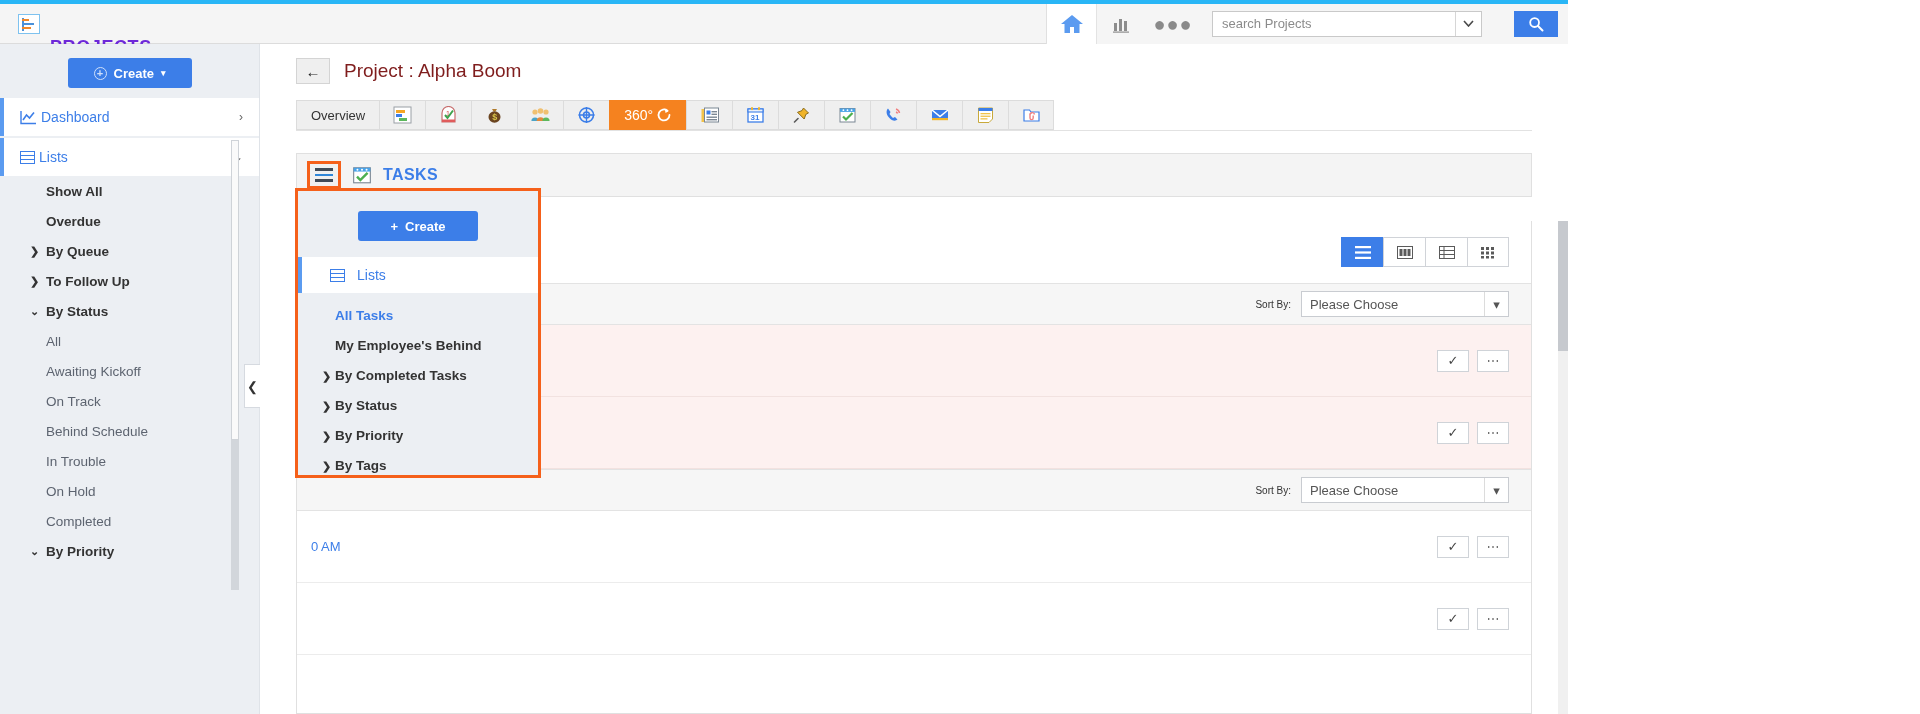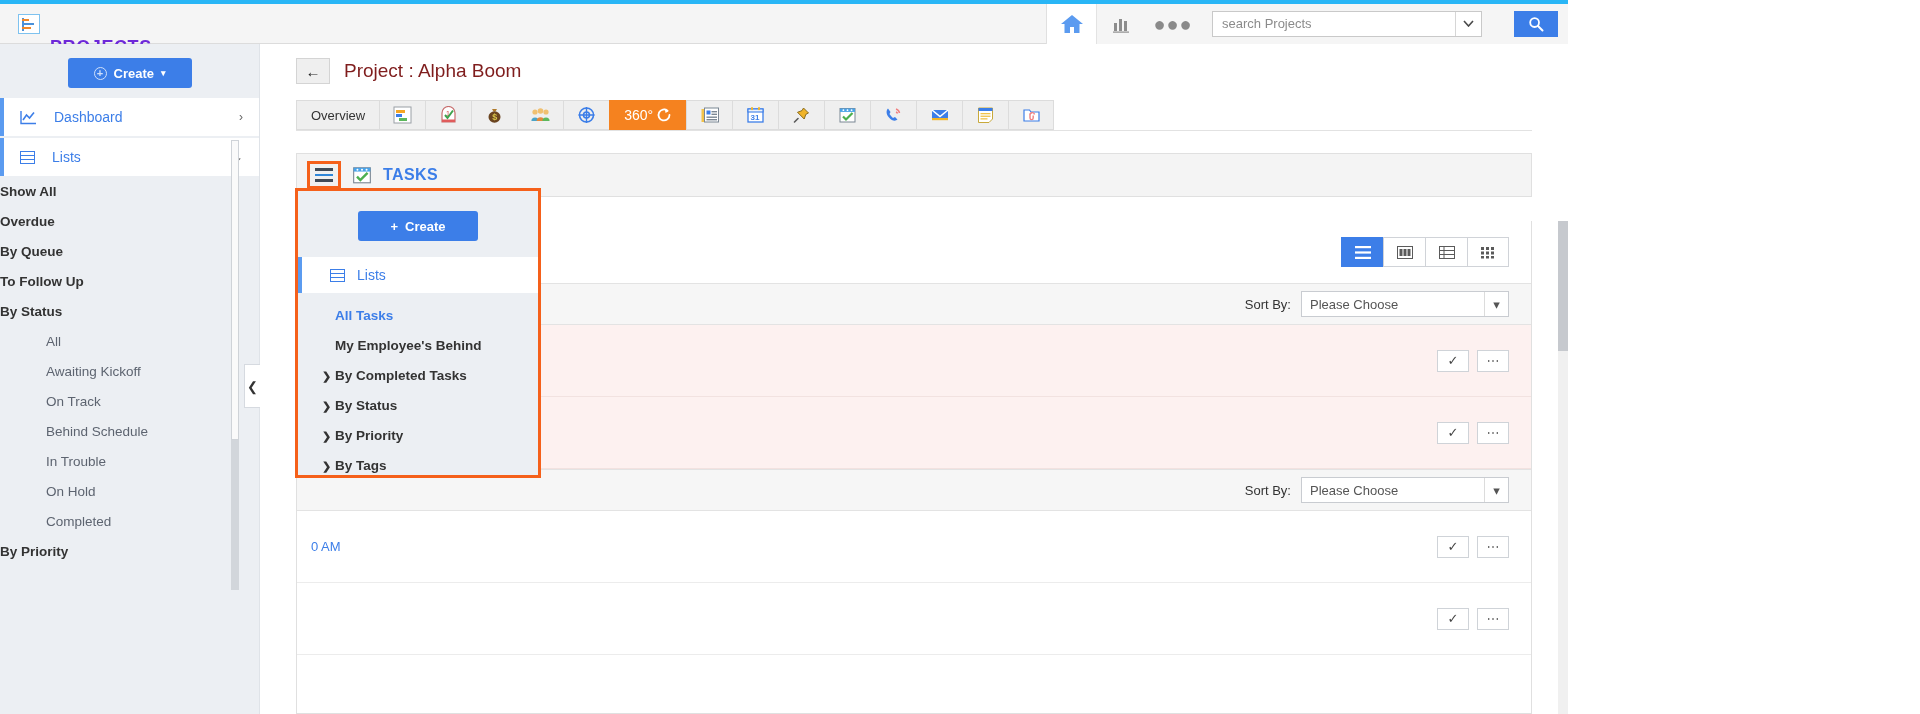--- a/index.html
+++ b/index.html
@@ -74,28 +74,28 @@
     display: flex; align-items: center; justify-content: center; gap: 7px;
   }
   .create-btn .plus {
     width: 13px; height: 13px; border-radius: 50%; border: 1.6px solid #cfe0fa;
     display:flex; align-items:center; justify-content:center; font-size:11px;
     font-weight:bold; color:#cfe0fa; line-height:1;
   }
   .caret-dn { font-size: 9px; }
   .nav-main {
     height: 38px; background: #fff; border-left: 4px solid #5b9bf0;
-    display: flex; align-items: center; padding-left: 16px; gap: 17px;
+    display: flex; align-items: center; padding-left: 16px; gap: 4px;
     margin-top: 10px; position: relative;
   }
   .nav-main + .nav-main { margin-top: 2px; }
   .nav-main .label { color: #3c7ee8; font-size: 14px; }
   .nav-main .chev { margin-left: auto; margin-right: 16px; color: #666; font-size: 12px; }
   .nav-sub {
-    height: 30px; display: flex; align-items: center; 
+    height: 30px; display: flex; align-items: center; padding-left: 46px;
     font-size: 13.5px; color: #3a3a3a; font-weight: bold;
   }
   .nav-sub.bold { font-weight: bold; color: #333; }
   .nav-sub.child { font-weight: normal; color: #5d6470; padding-left: 46px; }
   .nav-sub .twist { position: absolute; margin-left: -16px; font-size: 11px; color: #333; font-weight: bold; }
   .nav-group { position: relative; }
   .side-scroll {
     position: absolute; right: 20px; top: 96px; width: 8px; height: 450px; background: #d2d6db;
   }
   .side-scroll .thumb { width: 8px; height: 300px; background: #fafafa; border:1px solid #cfd3d8; }
@@ -154,21 +154,21 @@
     background: #fff; display: flex; align-items: center; justify-content: center;
   }
   .vt-btn:last-child { border-right: 1px solid #d0d3d8; }
   .vt-btn.on { background: #3c7ee8; border-color: #3c7ee8; }
 
   .sort-row {
     height: 42px; background: #f6f6f6; border-top: 1px solid #e3e3e3;
     border-bottom: 1px solid #e3e3e3; display: flex; align-items: center;
     justify-content: flex-end; padding-right: 22px; gap: 10px;
   }
-  .sort-label { font-size: 13px; color: #333; }
+  .sort-label { font-size: 10px; color: #333; }
   .sort-select {
     width: 208px; height: 26px; border: 1px solid #c9ccd1; background: #fff;
     display: flex; align-items: center; position: relative; font-size: 13px; color: #555;
     padding-left: 8px;
   }
   .sort-select .caret {
     position: absolute; right: 0; top: 0; width: 24px; height: 24px;
     border-left: 1px solid #dcdcdc; display: flex; align-items: center; justify-content: center;
   }
   .task-row {

